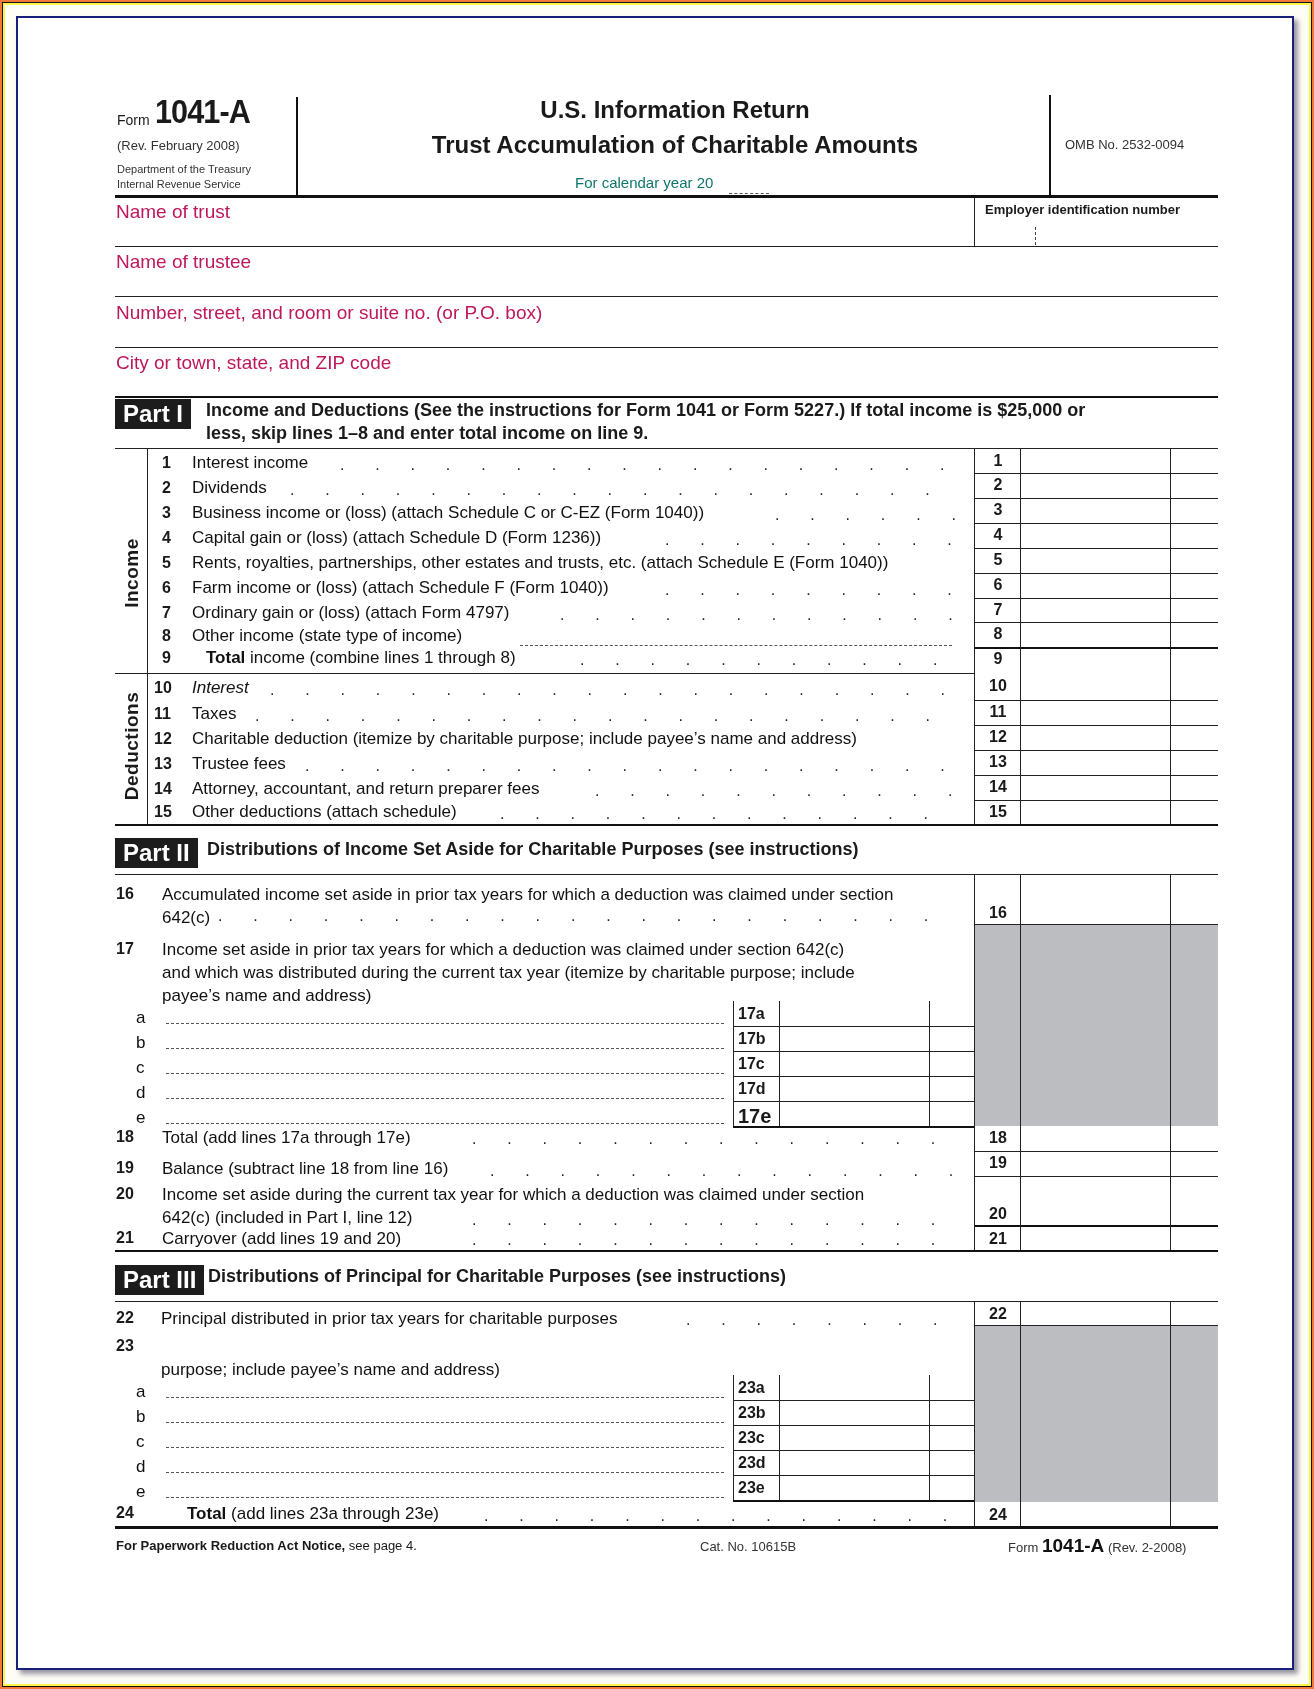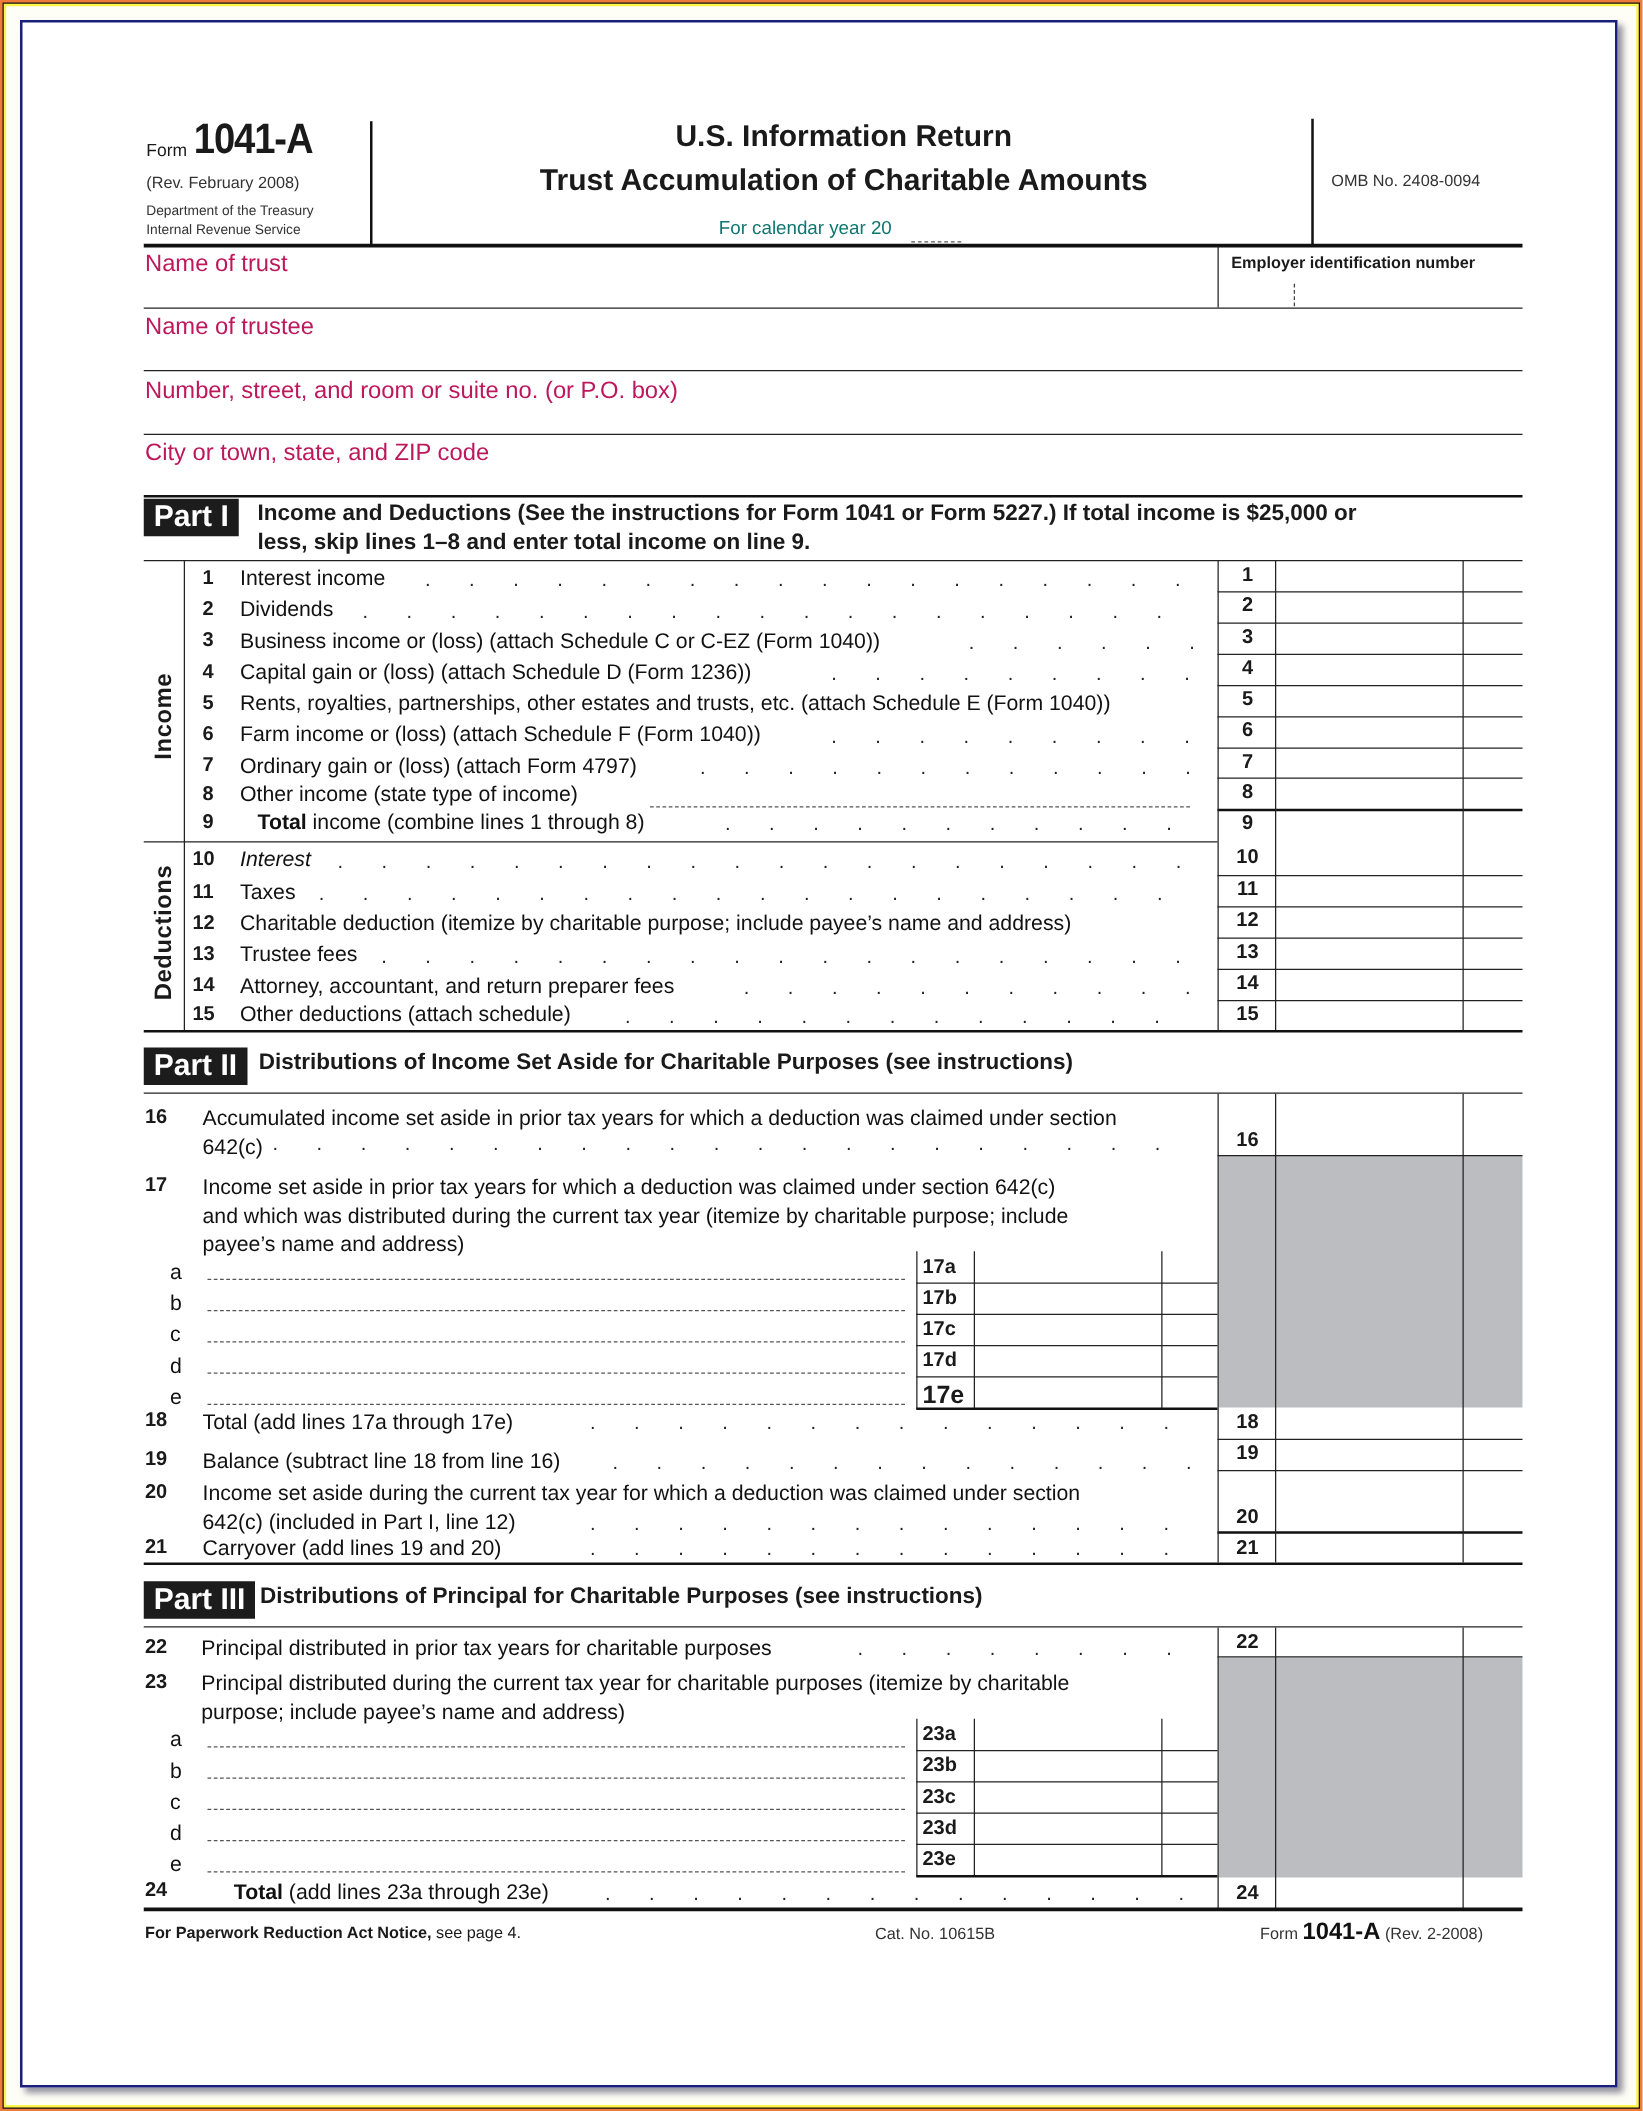--- a/index.html
+++ b/index.html
@@ -44,21 +44,21 @@
     <div class="t small" style="left:117px; top:163px; font-size:11px;">Department of the Treasury</div>
     <div class="t small" style="left:117px; top:178px; font-size:11px;">Internal Revenue Service</div>
     <div class="vl thick" style="left:296px; top:97px; height:99px;"></div>
 
     <div class="t" style="left:300px; width:750px; text-align:center; top:96px; font-size:24px; font-weight:bold;">U.S. Information Return</div>
     <div class="t" style="left:300px; width:750px; text-align:center; top:131px; font-size:24px; font-weight:bold;">Trust Accumulation of Charitable Amounts</div>
     <div class="t" style="left:575px; top:174px; font-size:15px; color:#0f766e;">For calendar year 20</div>
     <input class="field" style="left: 729px; top: 176px; width: 40px; height: 18px; border-bottom: 1px dashed rgb(85, 85, 85); font-size: 13px;">
 
     <div class="vl thick" style="left:1049px; top:95px; height:101px;"></div>
-    <div class="t small" style="left:1065px; top:137px; font-size:13px;">OMB No. 2408-0094</div>
+    <div class="t small" style="left:1065px; top:137px; font-size:13px;">OMB No. 2532-0094</div>
     <div class="hl thick" style="left:115px; top:195px; width:1103px; border-top-width:3px;"></div>
 
     <div class="t lbl" style="left:116px; top:201px;">Name of trust</div>
     <input class="field" style="left: 115px; top: 220px; width: 858px; height: 25px;" value="">
     <div class="vl" style="left:974px; top:197px; height:49px;"></div>
     <div class="t" style="left:985px; top:202px; font-size:13px; font-weight:bold;">Employer identification number</div>
     <div class="vl dash" style="left:1035px; top:227px; height:18px;"></div>
     <input class="field" style="left: 976px; top: 222px; width: 240px; height: 23px;" value="">
     <div class="hl" style="left:115px; top:246px; width:1103px;"></div>
 
@@ -300,21 +300,20 @@
     <div class="t ln" style="left:161px; top:1309px;">Principal distributed in prior tax years for charitable purposes</div>
     <div class="dots" style="left:686px; top:1311px; width:272px;">. . . . . . . . . . . . . . . . .</div>
     <div class="t boxnum" style="left:975px; top:1305px;">22</div>
     <input class="field" style="left: 1021px; top: 1302px; width: 148px; height: 23px;">
     <input class="field" style="left: 1171px; top: 1302px; width: 46px; height: 23px;">
 
     <div class="shade" style="left:975px; top:1326px; width:243px; height:176px;"></div>
     <div class="hl" style="left:974px; top:1325px; width:244px;"></div>
 
     <div class="t lnum" style="left:116px; top:1337px;">23</div>
-    <div class="t ln" style="left:161px; top:1337px;">Principal distributed during the current tax year for charitable purposes (itemize by charitable</div>
     <div class="t ln" style="left:161px; top:1360px;">purpose; include payee’s name and address)</div>
 
     <div id="sub23">
         <div class="vl" style="left:733px; top:1375px; height:126px;"></div>
         <div class="vl" style="left:779px; top:1375px; height:126px;"></div>
         <div class="vl" style="left:929px; top:1375px; height:126px;"></div>
         <div class="t ln" style="left:136px; top:1382px;">a</div>
         <div class="hl dash" style="left:166px; top:1397px; width:558px;"></div>
         <input class="field" style="left: 166px; top: 1378px; width: 558px; height: 19px; font-size: 13px;" value="">
         <div class="t" style="left:738px; top:1379px; font-size:16px; font-weight:bold;">23a</div>

